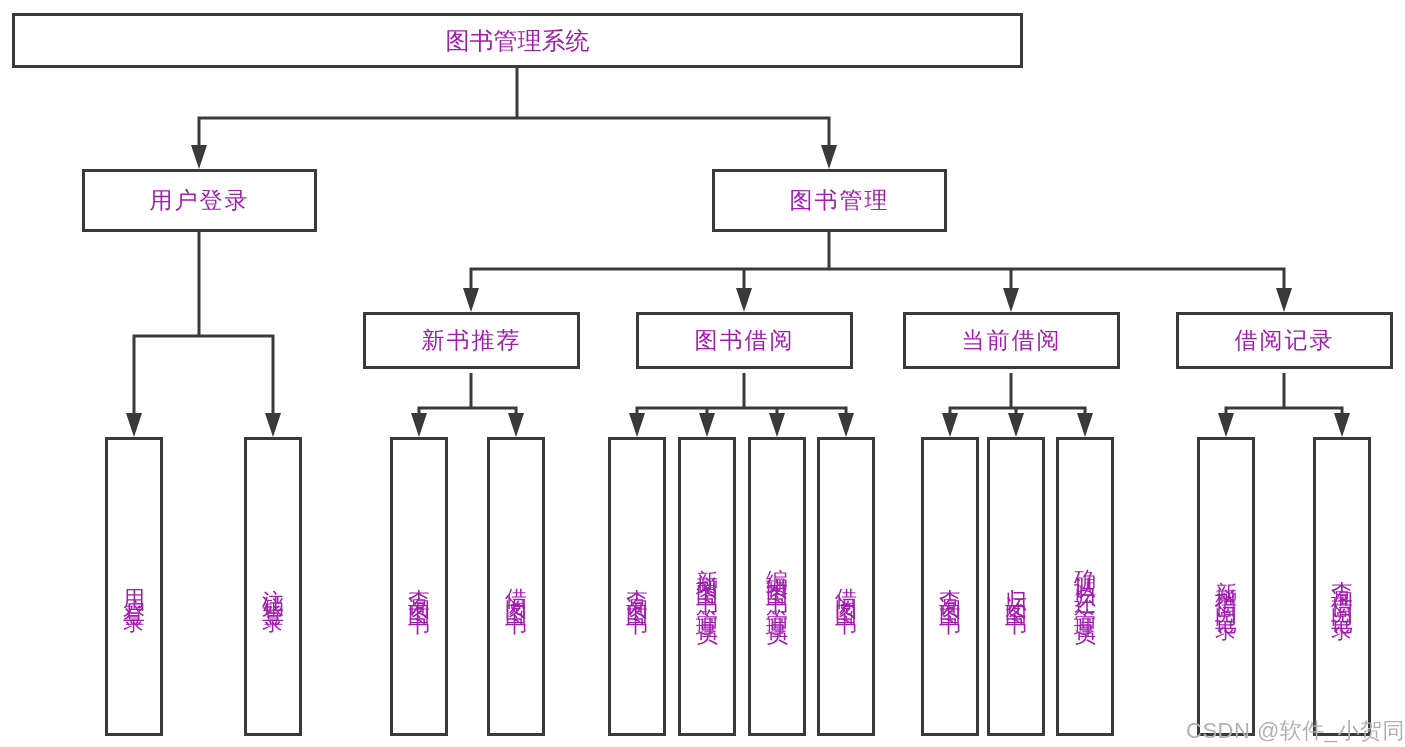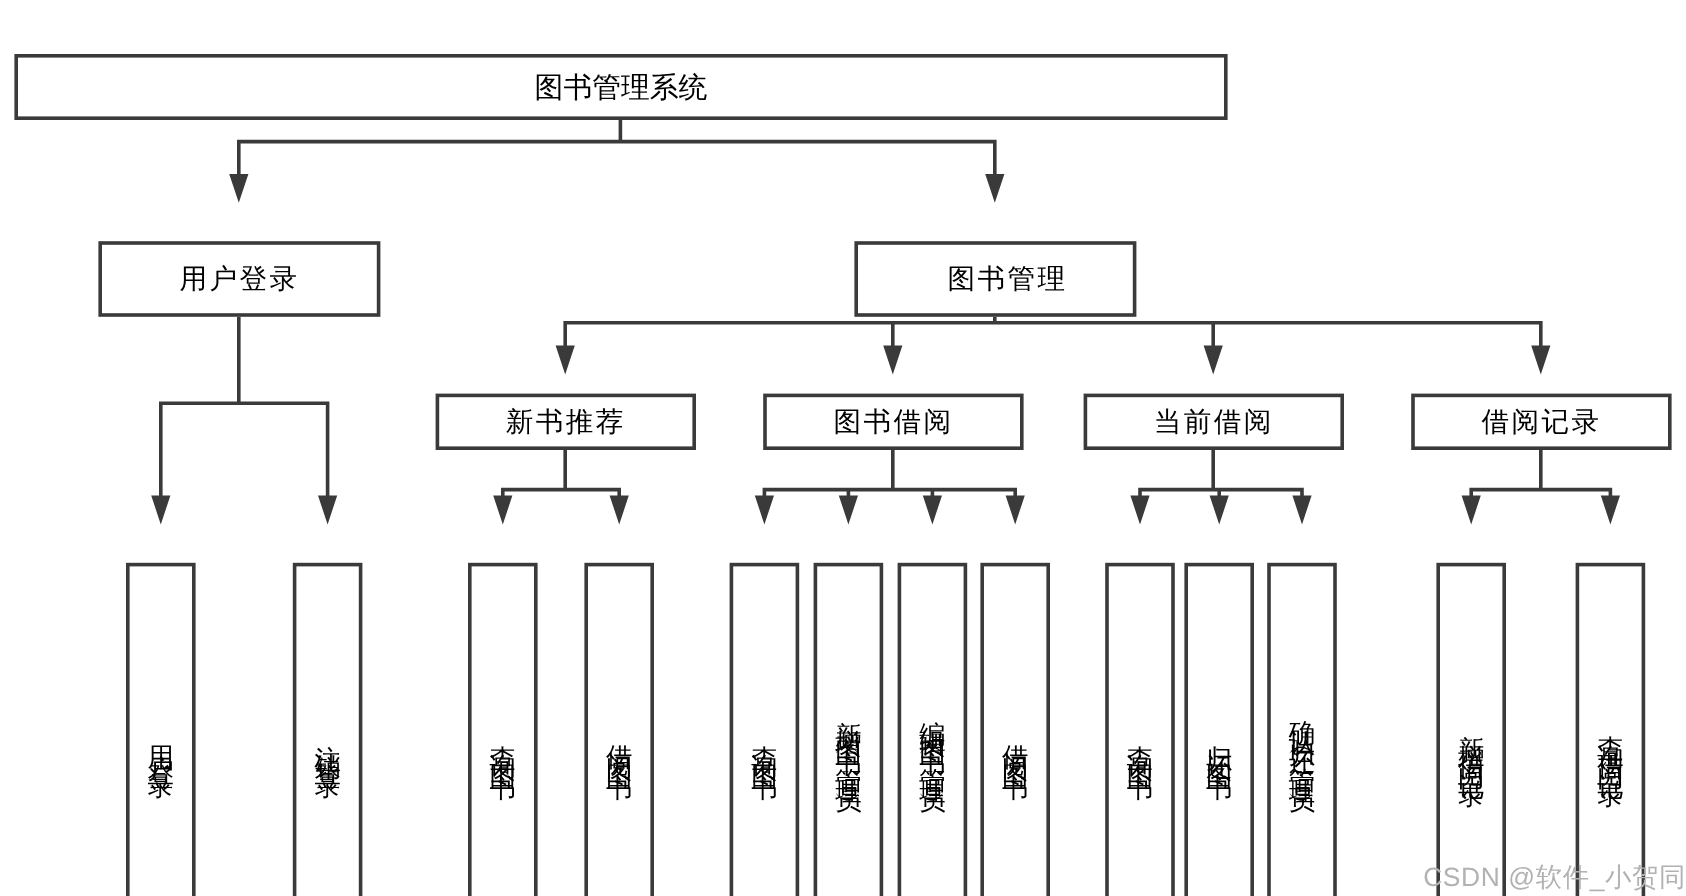--- a/index.html
+++ b/index.html
@@ -15,31 +15,30 @@
     position: absolute;
     left: 0; top: 0;
     width: 1405px; height: 747px;
     z-index: 1;
   }
   .box {
     position: absolute;
     box-sizing: border-box;
     background: #ffffff;
     border: 3px solid #3a3a3a;
-    color: #000000;
+    color: #a21caf;
     display: flex;
     align-items: center;
     justify-content: center;
     z-index: 2;
-    margin-top: 32px;
   }
   .h { font-size: 23px; letter-spacing: 2px; }
   .root-box { left: 12px; top: 13px; width: 1011px; height: 55px; font-size: 24px; }
   .l2 { width: 235px; height: 63px; top: 169px; }
-  .l3 { width: 217px; height: 47px; top: 296px; }
+  .l3 { width: 217px; height: 57px; top: 312px; }
   .leaf {
     top: 437px;
     width: 58px;
     height: 299px;
     writing-mode: vertical-lr;
     text-orientation: mixed;
     font-size: 22px;
     letter-spacing: 8px;
     line-height: 1;
   }

